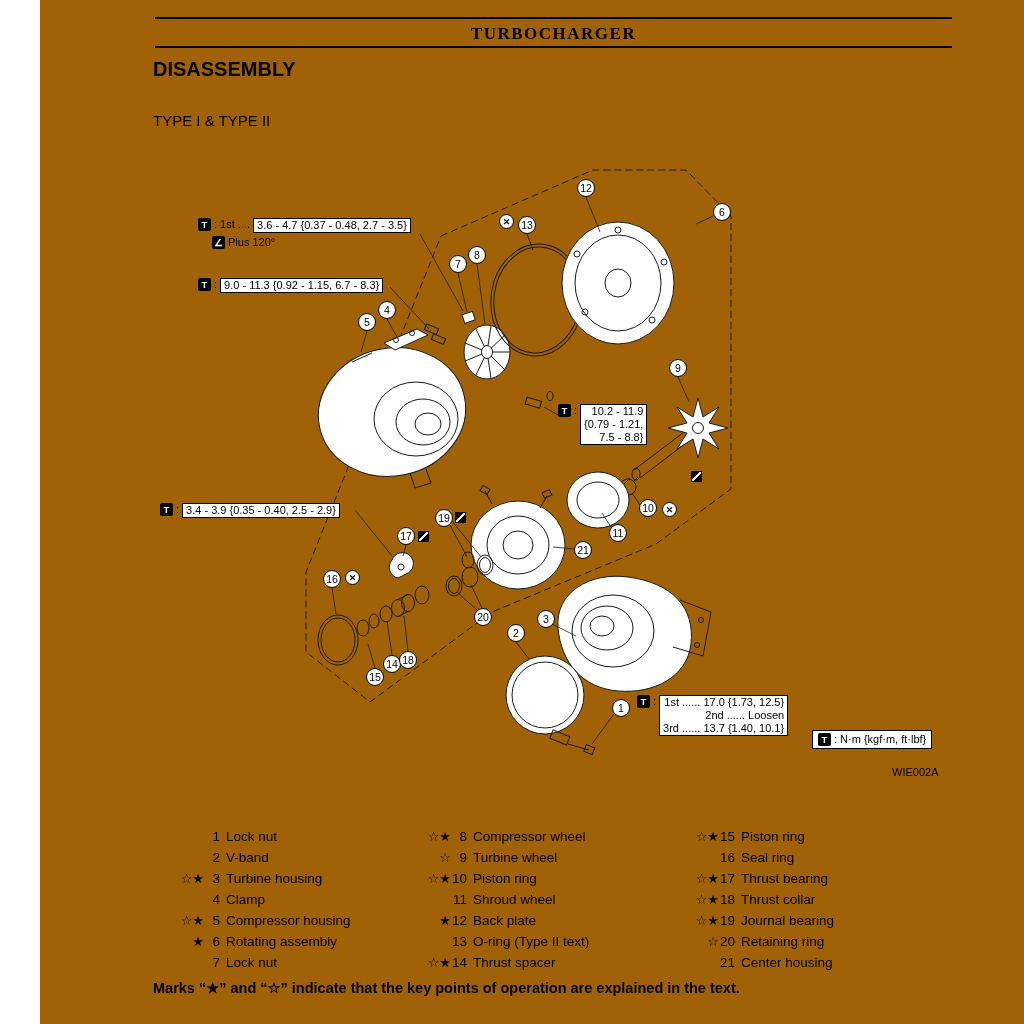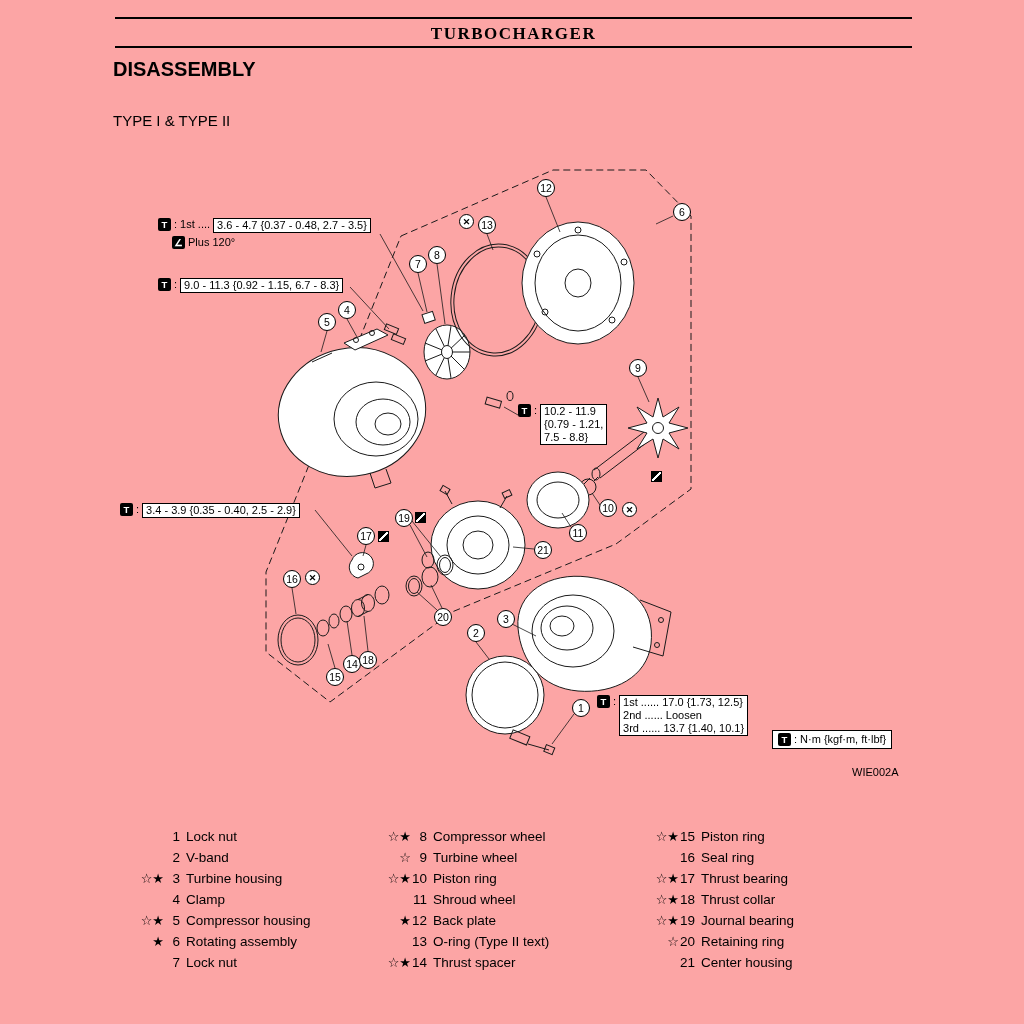--- a/index.html
+++ b/index.html
@@ -1,18 +1,18 @@
 <!DOCTYPE html>
 <html><head>
 <meta charset="utf-8">
 <style>
   * { margin:0; padding:0; box-sizing:border-box; }
   html,body { width:1024px; height:1024px; background:#fff; color:#000;
     font-family:"Liberation Sans", sans-serif; overflow:hidden; }
-  .page { position:absolute; inset:0; background:#fca5a5; }
+  .page { position:absolute; inset:0; background:#a16207;margin-left:40px; }
 
   .hrule { position:absolute; left:115px; width:797px; height:1.5px; background:#000; }
   .hrule.top { top:17px; }
   .hrule.bottom { top:46px; }
   .header-title { position:absolute; left:115px; width:797px; top:24px; text-align:center;
     font-family:"Liberation Serif", serif; font-weight:bold; font-size:17px; letter-spacing:1.5px; }
 
   .h-section { position:absolute; left:113px; top:58px; font-size:20px; font-weight:bold; }
   .h-sub { position:absolute; left:113px; top:112px; font-size:15px; font-weight:normal; }
 
@@ -24,21 +24,21 @@
   .xmark { position:absolute; width:15px; height:15px; border:1.6px solid #000; border-radius:50%;
     background:#fff; display:flex; align-items:center; justify-content:center; font-size:9px; font-weight:bold; }
   .oilmark { position:absolute; width:11px; height:11px; border:1px solid #000;
     background:linear-gradient(135deg,#000 42%,#fff 42%,#fff 58%,#000 58%); }
 
   .tq { position:absolute; font-size:11px; z-index:4; white-space:nowrap; line-height:13px; }
   .tq-line { display:flex; align-items:flex-start; gap:3px; }
   .sym { width:13px; height:13px; background:#000; color:#fff; font-size:9.5px; font-weight:bold;
     display:inline-flex; align-items:center; justify-content:center; flex:0 0 auto; border-radius:2px; }
   .tq-box { border:1px solid #000; padding:0 3px; background:#fff; }
-  .bl { display:block; }
+  .bl { display:block;text-align:right; }
   .tq-framed { border:1px solid #000; padding:2px 5px; background:#fff; }
 
   .figure-code { position:absolute; left:852px; top:766px; font-size:11px; }
 
   .seq-heading { position:absolute; left:113px; top:795px; font-size:14.5px; font-weight:bold; white-space:pre; }
 
   .parts-col { position:absolute; top:826px; }
   .part-row { display:flex; height:21px; align-items:center; font-size:13.5px; }
   .marks { width:34px; text-align:right; font-size:13px; }
   .num { width:16px; text-align:right; margin-right:6px; }
@@ -401,14 +401,15 @@
         <span class="num">20</span>
         <span class="lbl">Retaining ring</span>
       </div>
       <div class="part-row">
         <span class="marks"></span>
         <span class="num">21</span>
         <span class="lbl">Center housing</span>
       </div>
     </div>
 
+  <div class="footer-note">Marks “★” and “☆” indicate that the key points of operation are explained in the text.</div>
 
 </div>
 
 </body></html>

